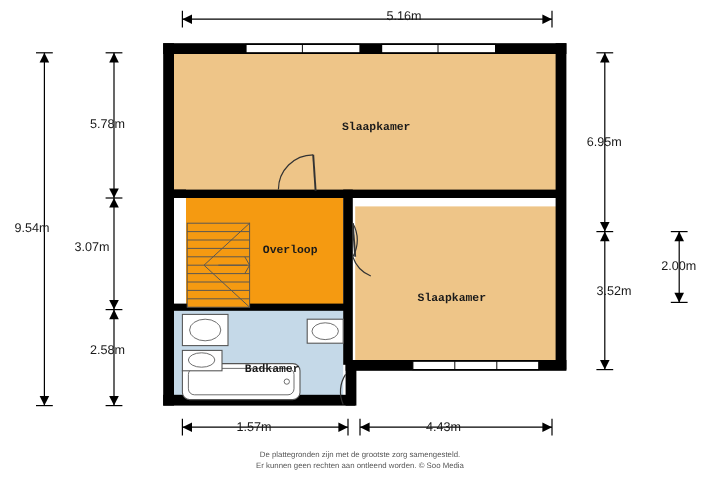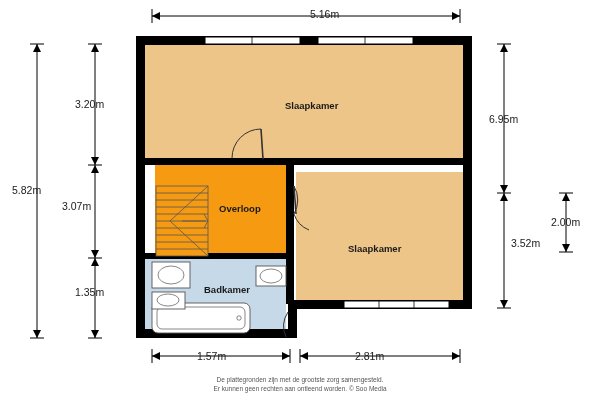--- a/index.html
+++ b/index.html
@@ -26,21 +26,21 @@
     color: #1a1a1a;
     white-space: nowrap;
     font-family: "Liberation Sans", sans-serif;
   }
   .room-label {
     position: absolute;
     font-size: 9.5px;
     font-weight: bold;
     color: #1a1a1a;
     white-space: nowrap;
-    font-family: Liberation Sans, sans-serif;
+    font-family: Liberation Mono, monospace;
   }
   .footer {
     position: absolute;
     left: 0;
     width: 600px;
     text-align: center;
     font-size: 6.5px;
     color: #555555;
     line-height: 1.35;
     font-family: "Liberation Sans", sans-serif;
@@ -189,37 +189,37 @@
     <path d="M 290 356 L 282 352 L 282 360 Z" fill="#000000" stroke="none"></path>
 
     <line x1="300" y1="356" x2="460" y2="356"></line>
     <line x1="300" y1="349" x2="300" y2="363"></line>
     <line x1="460" y1="349" x2="460" y2="363"></line>
     <path d="M 300 356 L 308 352 L 308 360 Z" fill="#000000" stroke="none"></path>
     <path d="M 460 356 L 452 352 L 452 360 Z" fill="#000000" stroke="none"></path>
   </g>
 </svg>
 
-<div class="dim-label" style="left:274px; top:8px;padding-left:36px;">5.16m</div>
-
-<div class="dim-label" style="left:12px; top:184px;">5.82m</div>
-
-<div class="dim-label" style="left:75px; top:98px;">3.20m</div>
+<div class="dim-label" style="left:286px; top:8px;padding-left:36px;">5.16m</div>
+
+<div class="dim-label" style="left:12px; top:184px;">9.54m</div>
+
+<div class="dim-label" style="left:75px; top:98px;">5.78m</div>
 <div class="dim-label" style="left:62px; top:200px;">3.07m</div>
-<div class="dim-label" style="left:75px; top:286px;">1.35m</div>
+<div class="dim-label" style="left:75px; top:286px;">2.58m</div>
 
 <div class="dim-label" style="left:489px; top:113px;">6.95m</div>
-<div class="dim-label" style="left:511px; top:237px;">3.52m</div>
+<div class="dim-label" style="left:497px; top:237px;">3.52m</div>
 
 <div class="dim-label" style="left:551px; top:216px;">2.00m</div>
 
 <div class="dim-label" style="left:197px; top:350px;">1.57m</div>
-<div class="dim-label" style="left:355px; top:350px;">2.81m</div>
+<div class="dim-label" style="left:355px; top:350px;">4.43m</div>
 
 <div class="room-label" style="left:285px; top:100px;">Slaapkamer</div>
 <div class="room-label" style="left:219px; top:203px;text-align:center;">Overloop</div>
 <div class="room-label" style="left:348px; top:243px;">Slaapkamer</div>
-<div class="room-label" style="left:204px; top:284px;">Badkamer</div>
+<div class="room-label" style="left:204px; top:302px;">Badkamer</div>
 
 <div class="footer" style="top:376px;">
   <div>De plattegronden zijn met de grootste zorg samengesteld.</div>
   <div>Er kunnen geen rechten aan ontleend worden. © Soo Media</div>
 </div>
 
 </body></html>

